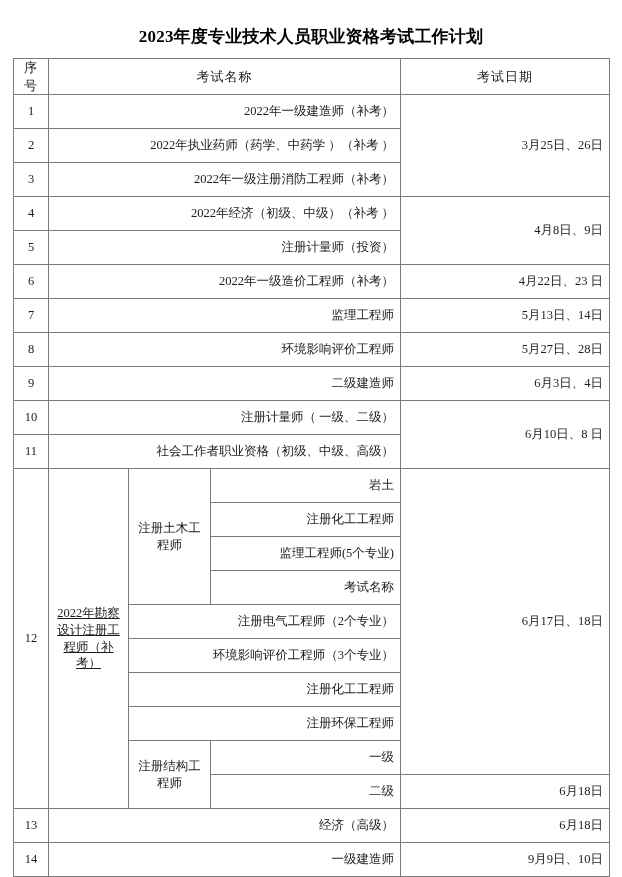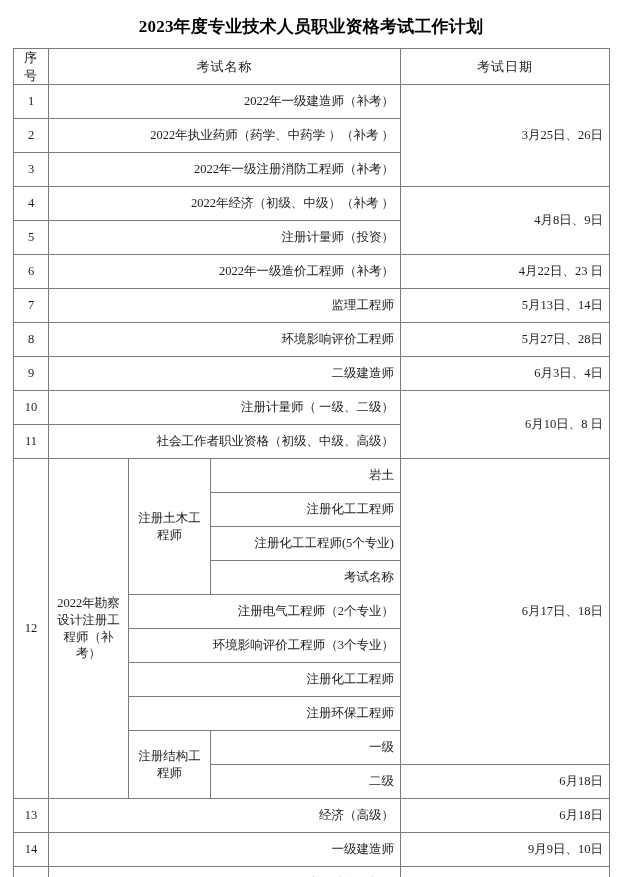--- a/index.html
+++ b/index.html
@@ -13,21 +13,21 @@
     overflow: hidden;
     font-family: "Liberation Serif", "DejaVu Serif", serif;
     color: #1a1a1a;
   }
 
   #page {
     position: relative;
     width: 622px;
     height: 877px;
     box-sizing: border-box;
-    padding: 2px 13px;
+    padding: 12px 13px;
   }
 
   
   .doc-title {
     text-align: center;
     font-size: 17px;
     font-weight: bold;
     letter-spacing: 0.2px;
     line-height: 1;
     padding: 16px 0 13px 0;
@@ -81,20 +81,21 @@
 
   
   .r-std td { height: 33px; }
 
   
   td.vlabel {
     text-align: center;
     line-height: 1.45;
     font-size: 12.5px;
     padding: 0 2px;
+    text-decoration: underline;
   }
 
   td.sublabel {
     text-align: center;
     line-height: 1.45;
     vertical-align: middle;
   }
 
   .r-sub td { height: 33px; }
 </style>
@@ -180,21 +181,21 @@
         <td class="seq" rowspan="10">12</td>
         <td class="vlabel" rowspan="10">2022年勘察设计注册工程师（补考）</td>
         <td class="sublabel" rowspan="4">注册土木工程师</td>
         <td class="nm">岩土</td>
         <td class="dt" rowspan="9">6月17日、18日</td>
       </tr>
       <tr class="r-sub">
         <td class="nm">注册化工工程师</td>
       </tr>
       <tr class="r-sub">
-        <td class="nm">注册化工工程师(5个专业)</td>
+        <td class="nm">监理工程师(5个专业)</td>
       </tr>
       <tr class="r-sub">
         <td class="nm">考试名称</td>
       </tr>
 
       <tr class="r-sub">
         <td class="nm" colspan="2">注册电气工程师（2个专业）</td>
       </tr>
       <tr class="r-sub">
         <td class="nm" colspan="2">环境影响评价工程师（3个专业）</td>

